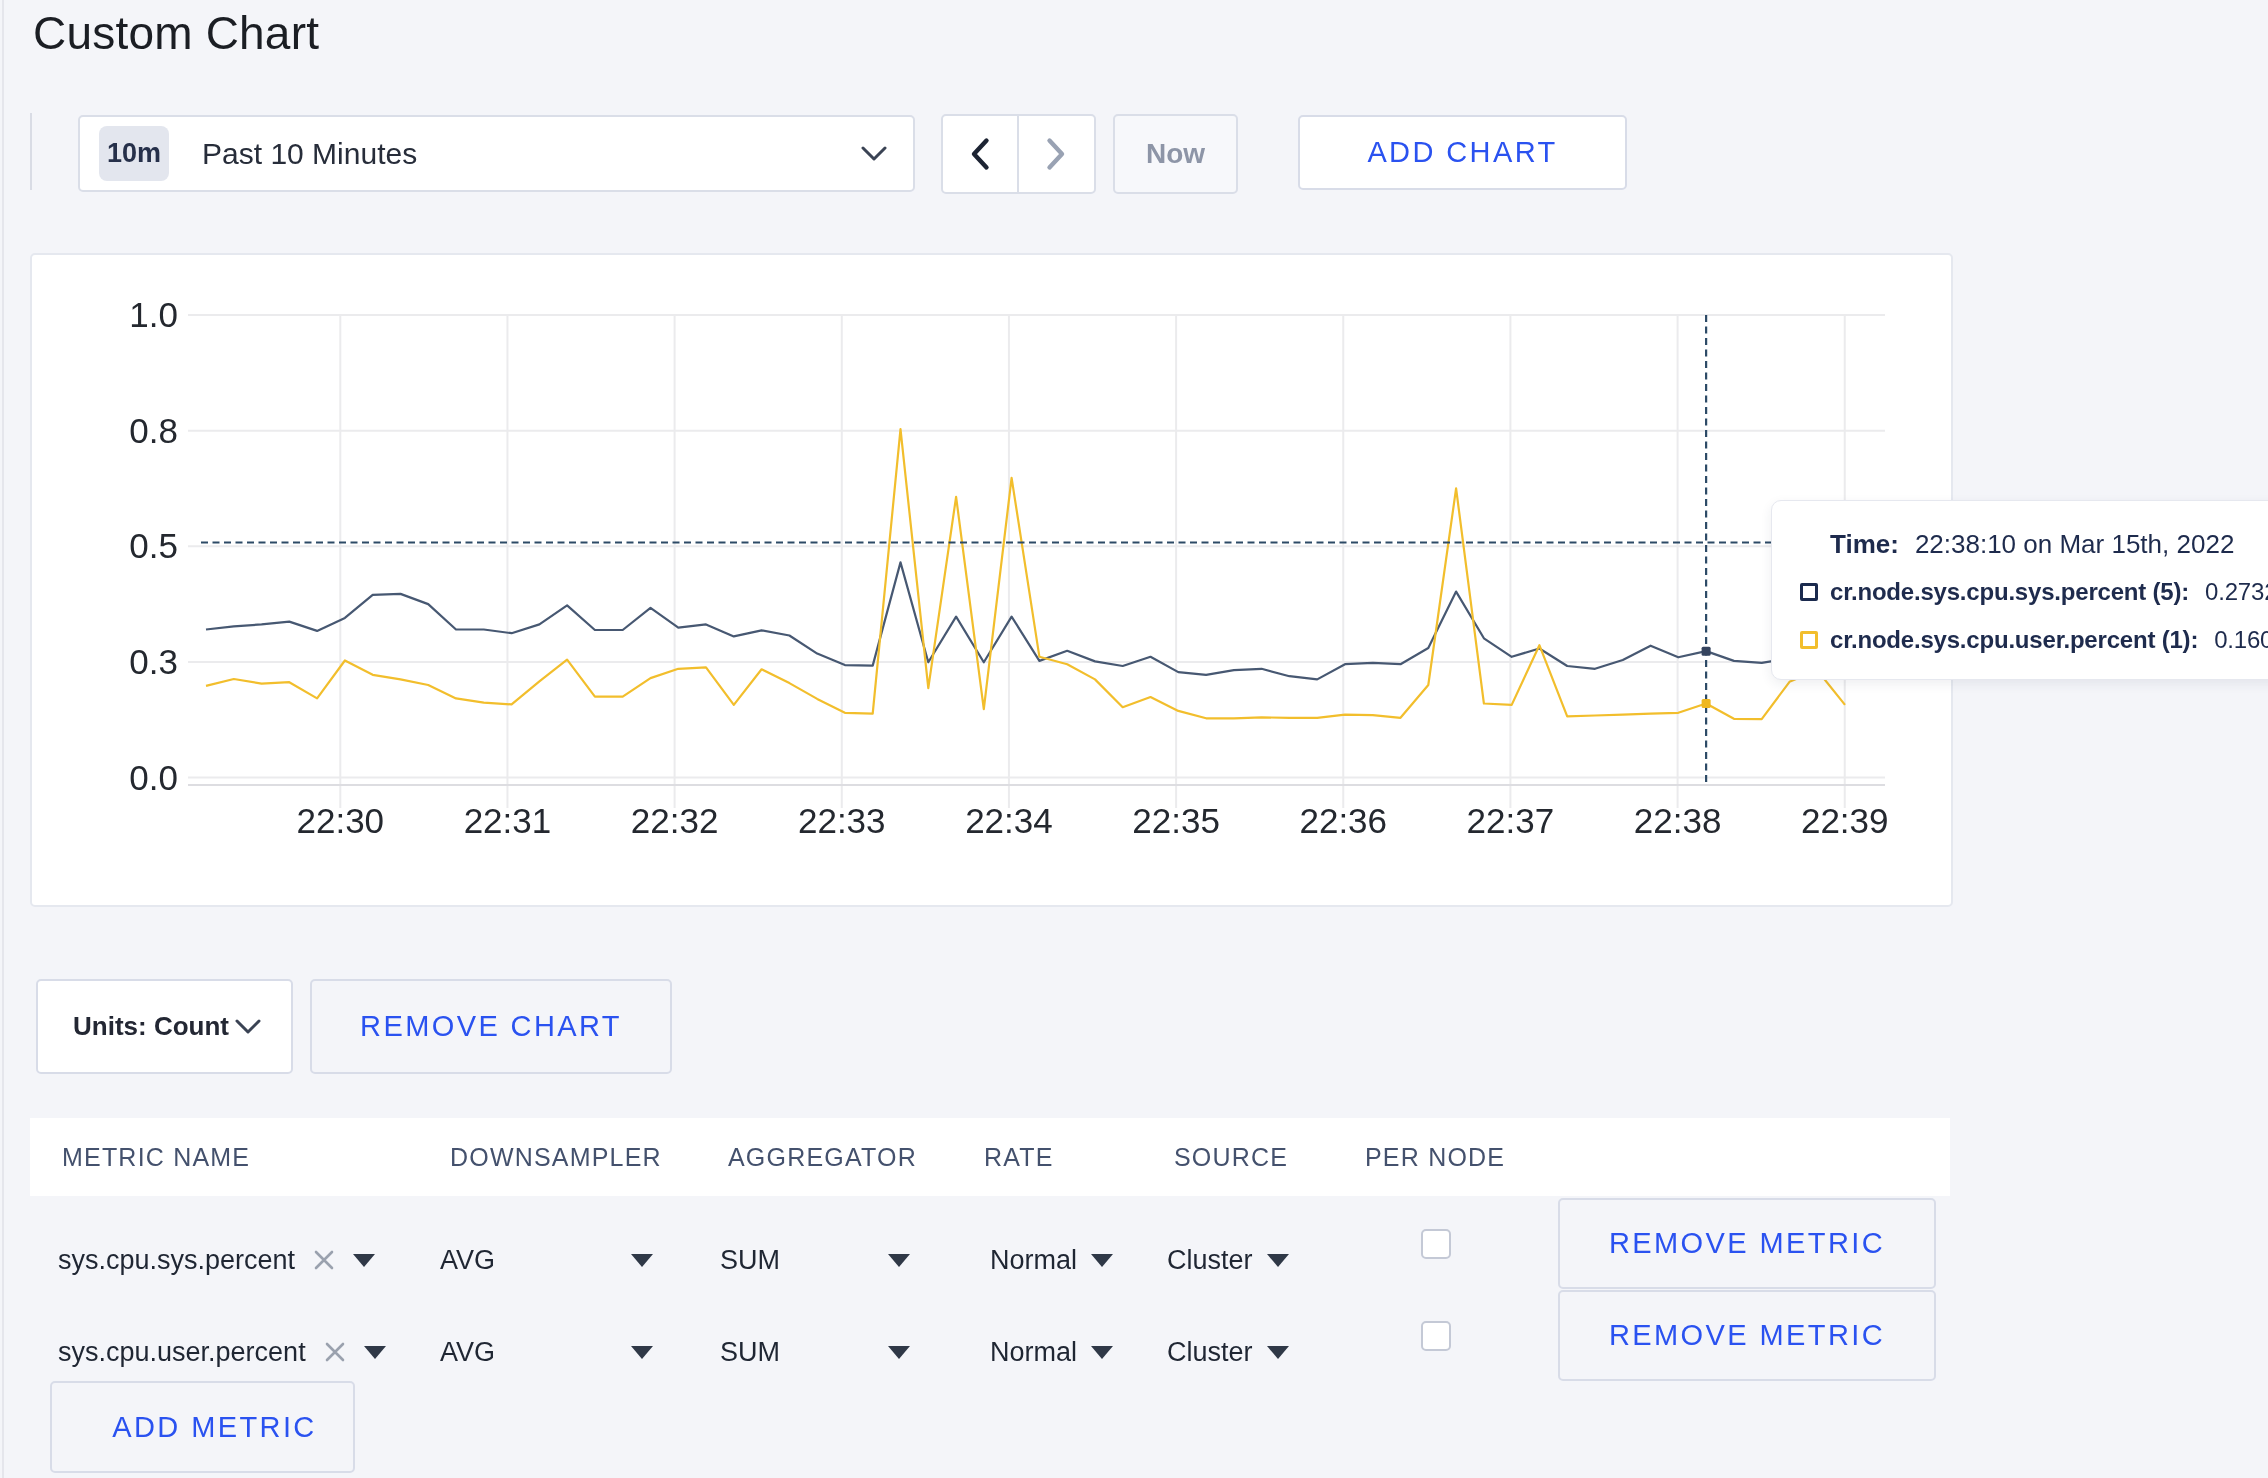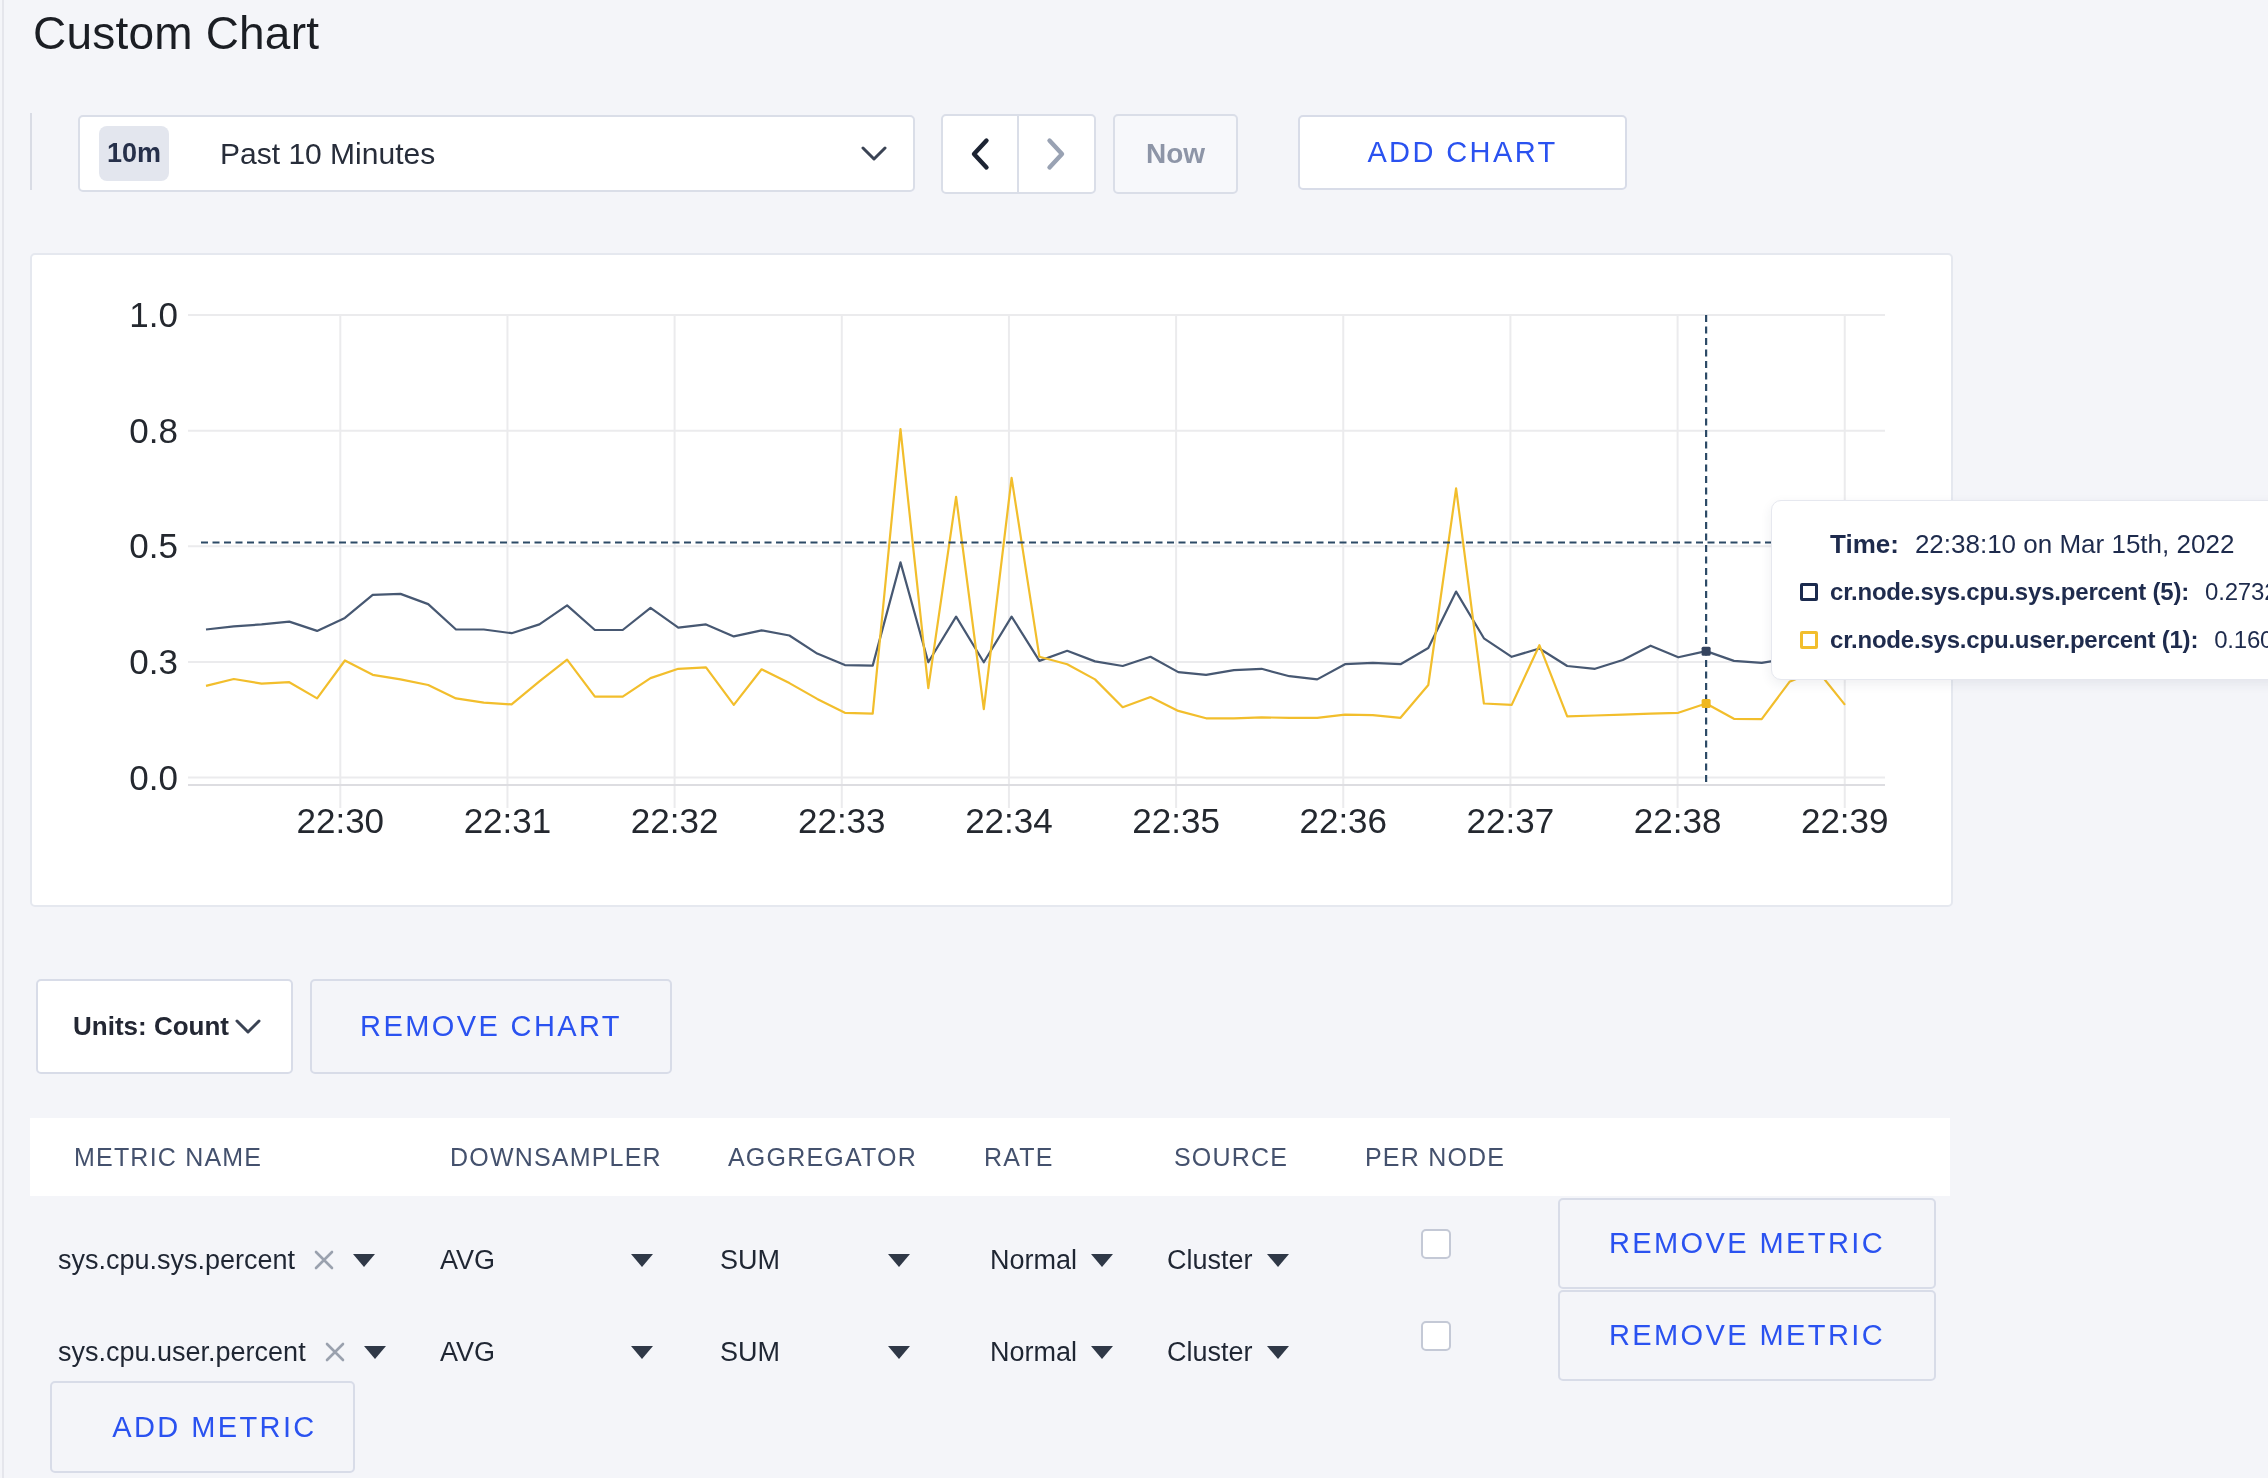--- a/index.html
+++ b/index.html
@@ -10,21 +10,21 @@
   #page-edge { left:2px; top:0; width:2px; height:1478px; background:#e5e6ec; }
 
   
   #page-title { left:33px; top:6px; font-size:46px; font-weight:400; color:#1b1e24; letter-spacing:0.2px; }
 
   
   #toolbar-divider { left:30px; top:113px; width:2px; height:77px; background:#d9dce5; }
   .ctl { background:#ffffff; border:2px solid #dadeE8; border-radius:5px; display:flex; align-items:center; }
   #timescale-dropdown { left:78px; top:115px; width:837px; height:77px; padding:0 26px 0 19px; cursor:pointer; }
   #timescale-badge { background:#e3e6ee; color:#26304a; font-size:27px; font-weight:700; border-radius:8px; padding:12px 8px; min-width:60px; text-align:center; }
-  #timescale-label { font-size:30px; color:#272d3a; margin-left:51px; flex:1; }
+  #timescale-label { font-size:30px; color:#272d3a; margin-left:33px; flex:1; }
   .chev-down { width:26px; height:16px; }
   #paging-group { left:941px; top:114px; width:155px; height:80px; padding:0; }
   .page-cell { width:50%; height:100%; display:flex; align-items:center; justify-content:center; cursor:pointer; }
   #page-prev { border-right:2px solid #dadeE8; }
   #now-button { left:1113px; top:114px; width:125px; height:80px; justify-content:center; background:#f7f8fb; color:#8d95a7; font-size:28px; font-weight:600; cursor:pointer; }
   .blue-btn { color:#2a52f0; font-size:29px; letter-spacing:2.4px; display:flex; align-items:center; justify-content:center; border:2px solid #d8dce8; border-radius:5px; cursor:pointer; background:transparent; }
   #add-chart-button { left:1298px; top:115px; width:329px; height:75px; background:#ffffff; }
 
   
   #chart-card { left:30px; top:253px; width:1923px; height:654px; background:#ffffff; border:2px solid #e5e8ef; border-radius:5px; }
@@ -163,21 +163,21 @@
 <div id="units-dropdown" class="abs ctl">
   <span id="units-label">Units: Count</span>
   <svg class="chev-down" viewBox="0 0 26 16">
       <path d="M2 2 L13 13 L24 2" fill="none" stroke="#3a4354" stroke-width="3" stroke-linecap="round" stroke-linejoin="round"></path>
     </svg>
 </div>
 
 <div id="remove-chart-button" class="abs blue-btn">REMOVE CHART</div>
 
 <div id="table-header" class="abs">
-  <span class="th" style="left:44px">METRIC NAME</span>
+  <span class="th" style="left:32px">METRIC NAME</span>
   <span class="th" style="left:420px">DOWNSAMPLER</span>
   <span class="th" style="left:698px">AGGREGATOR</span>
   <span class="th" style="left:954px">RATE</span>
   <span class="th" style="left:1144px">SOURCE</span>
   <span class="th" style="left:1335px">PER NODE</span>
 </div>
 
 <div id="metric-row-0" class="abs mrow">
   <div class="cell name-cell">
     <span class="rowtext">sys.cpu.sys.percent</span>

